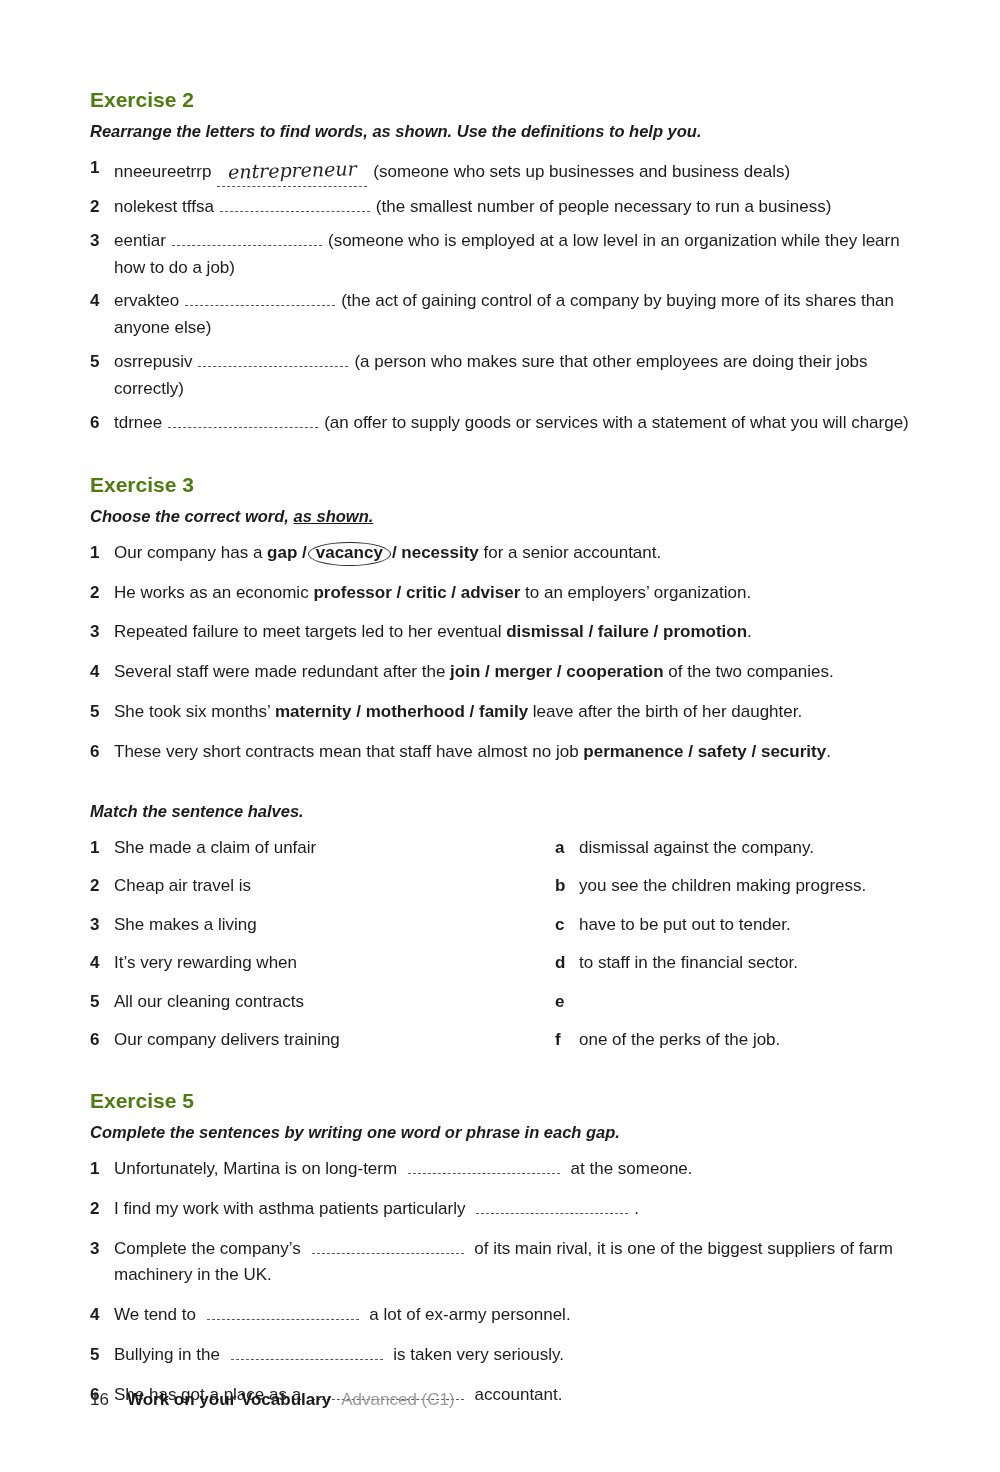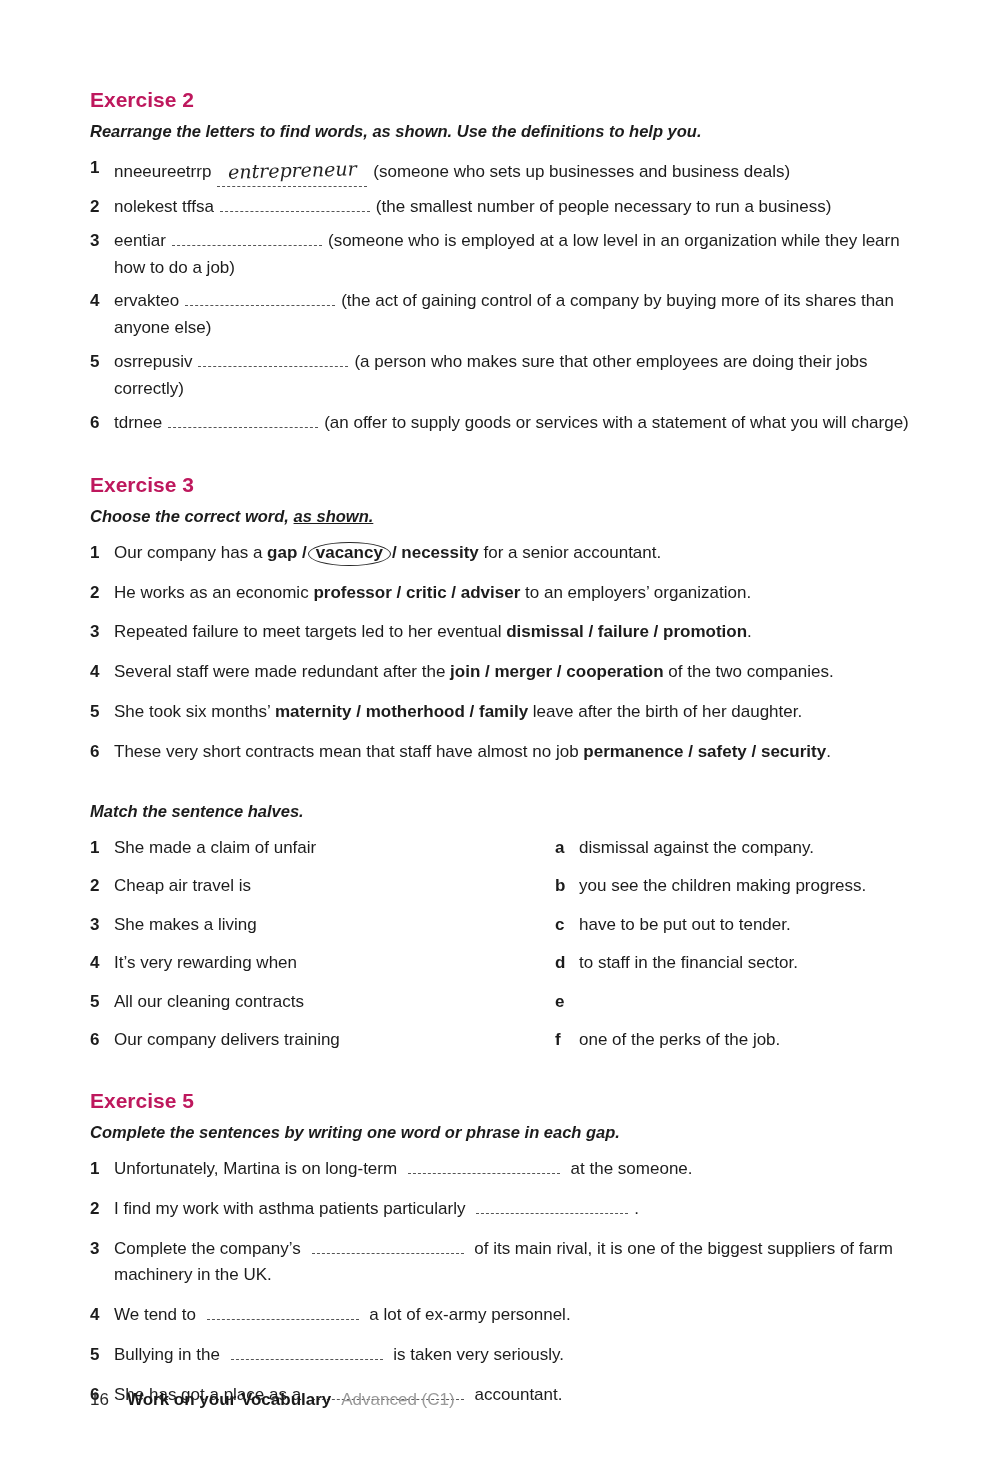--- a/index.html
+++ b/index.html
@@ -13,21 +13,21 @@
     overflow: hidden;
   }
   .page {
     padding: 88px 88px 0 90px;
     box-sizing: border-box;
   }
   .section { margin-bottom: 36px; }
   .ex-title {
     font-size: 21px;
     font-weight: bold;
-    color: #be185d;
+    color: #4d7c0f;
     margin: 0 0 10px 0;
   }
   .instructions {
     font-size: 16.5px;
     font-weight: bold;
     margin: 0 0 14px 0;
     font-style: italic;
   }
   .instructions .underlined { text-decoration: underline; }
   .item {

